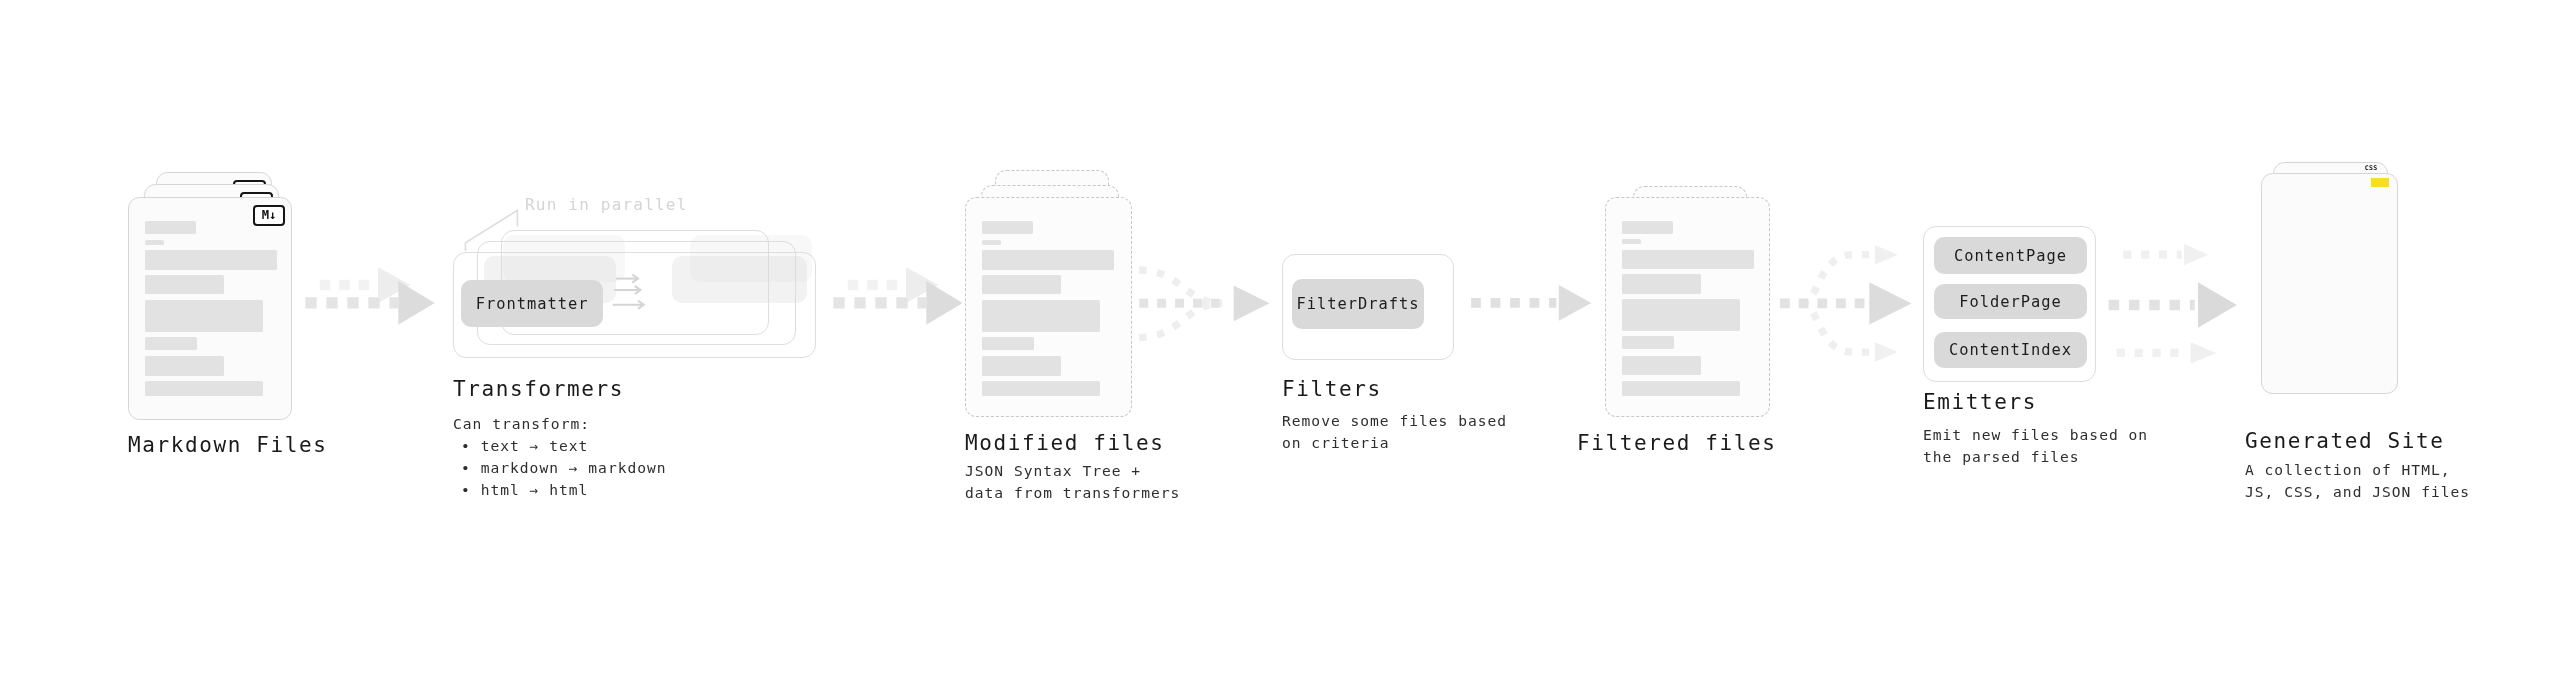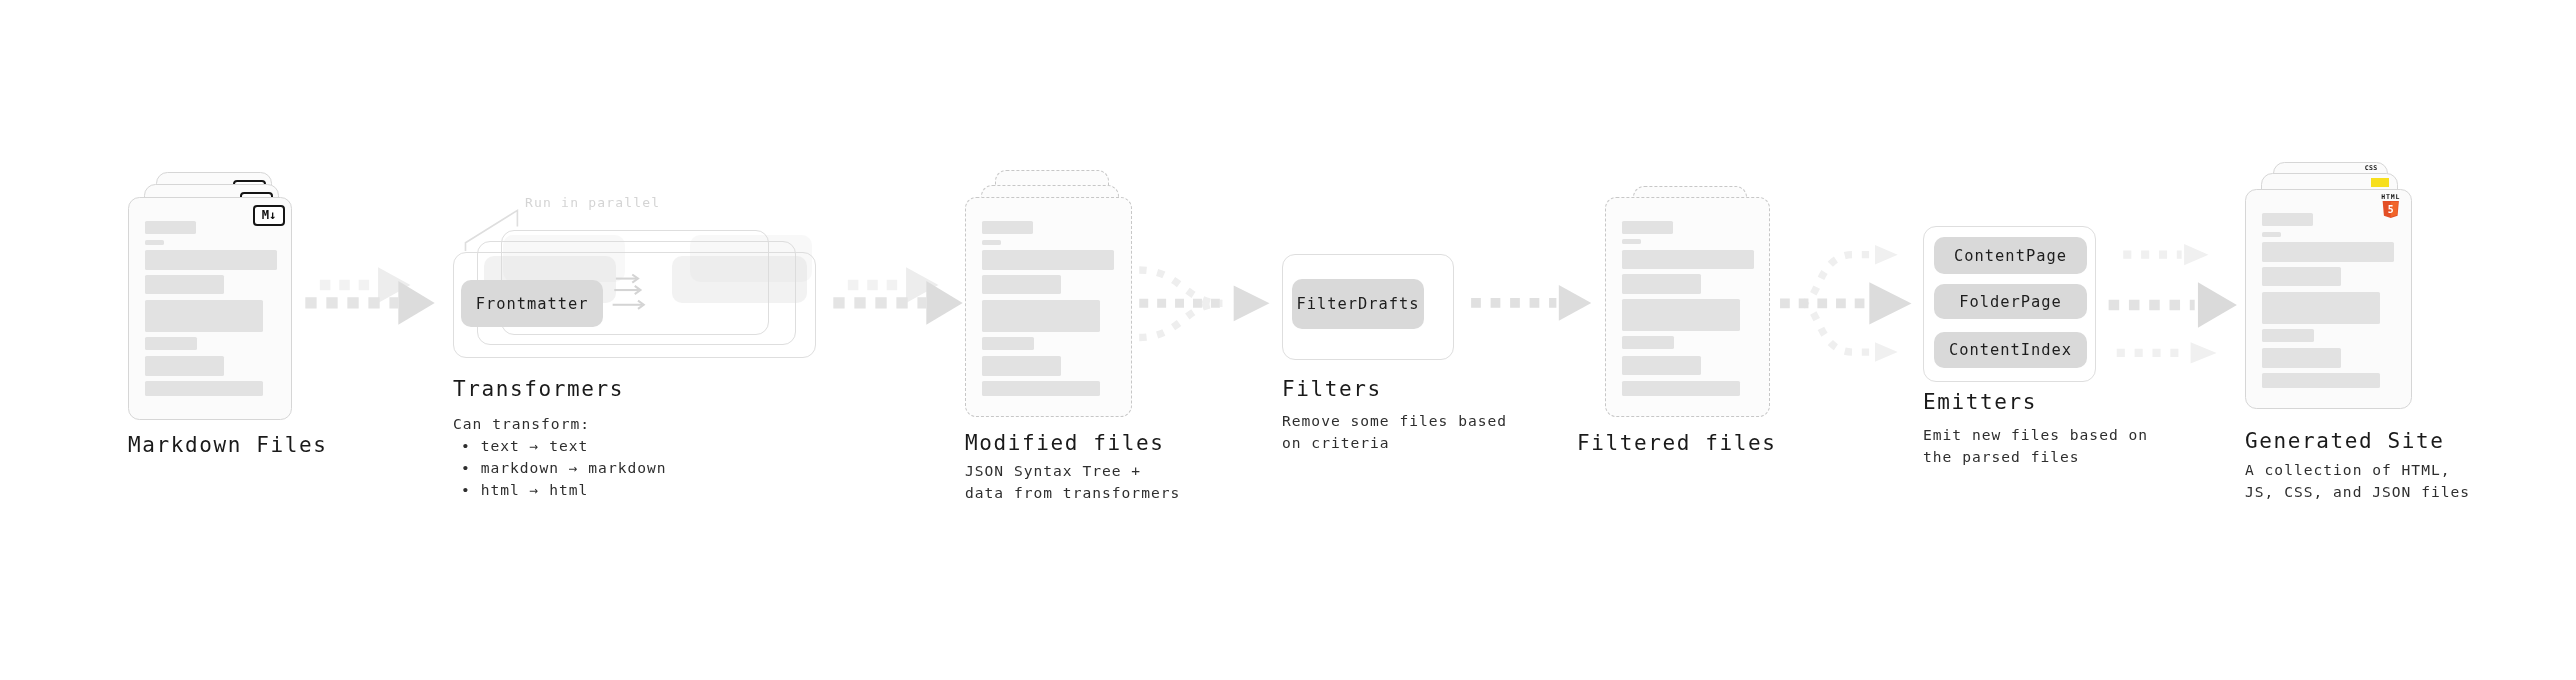--- a/index.html
+++ b/index.html
@@ -51,21 +51,21 @@
     display:flex;align-items:center;justify-content:center;
     font-size:15.4px;letter-spacing:1px;color:#1d1d1d;box-sizing:border-box;
   }
   .pill.ghost1{opacity:.35;}
   .pill.ghost2{opacity:.18;}
 
   
   .node-label{position:absolute;font-size:21px;letter-spacing:1.6px;color:#1a1a1a;font-weight:500;line-height:28px;white-space:nowrap;}
   .node-caption{position:absolute;font-size:14.6px;letter-spacing:1px;color:#2e2e2e;line-height:22px;white-space:nowrap;}
   .node-caption .indent{padding-left:8.1px;}
-  .annotation{position:absolute;font-size:13px;letter-spacing:1.2px;color:#d4d4d4;white-space:nowrap;}
+  .annotation{position:absolute;font-size:16px;letter-spacing:1.2px;color:#d4d4d4;white-space:nowrap;}
 </style>
 </head>
 <body>
 
 <div class="abs" style="left:128px;top:172px;width:171px;height:252px;">
   <div class="file-card" style="left:28.4px;top:0;width:116px;height:219px;">
     <div class="md-badge">M↓</div>
   </div>
   <div class="file-card" style="left:16.3px;top:12.2px;width:135px;height:221px;">
     <div class="md-badge">M↓</div>
@@ -227,39 +227,19 @@
 <div class="abs" style="left:2245px;top:162px;width:172px;height:249px;">
   <div class="file-card" style="left:28.4px;top:0;width:115px;height:219px;">
     <div class="css-badge">
       <div class="txt">CSS</div>
       <div class="bar-blue"></div>
     </div>
   </div>
   <div class="file-card" style="left:16.3px;top:10.6px;width:137px;height:221px;">
     <div class="js-badge"></div>
   </div>
-  <div class="file-card" style="left:0;top:27px;width:167px;height:220px;">
-    <div class="html5-badge">
-      <div class="txt">HTML</div>
-      <svg width="19.5" height="19.5" viewBox="0 0 24 24">
-        <polygon points="2,0 22,0 20.4,18 12,21 3.6,18" fill="#e34f26"></polygon>
-        <polygon points="12,1 21,1 19.7,17 12,19.8" fill="#f16529"></polygon>
-        <text x="12" y="14.5" font-size="12" font-weight="bold" fill="#ffffff" text-anchor="middle">5</text>
-      </svg>
-    </div>
-    <div class="skeleton">
-      <div class="bar b1"></div>
-      <div class="bar b2"></div>
-      <div class="bar b3"></div>
-      <div class="bar b4"></div>
-      <div class="bar b5"></div>
-      <div class="bar b6"></div>
-      <div class="bar b7"></div>
-      <div class="bar b8"></div>
-    </div>
-  </div>
 </div>
 <div class="node-label" style="left:2245px;top:427px;">Generated Site</div>
 <div class="node-caption" style="left:2245px;top:459px;">
   <div>A collection of HTML,</div>
   <div>JS, CSS, and JSON files</div>
 </div>
 
 
 </body></html>

